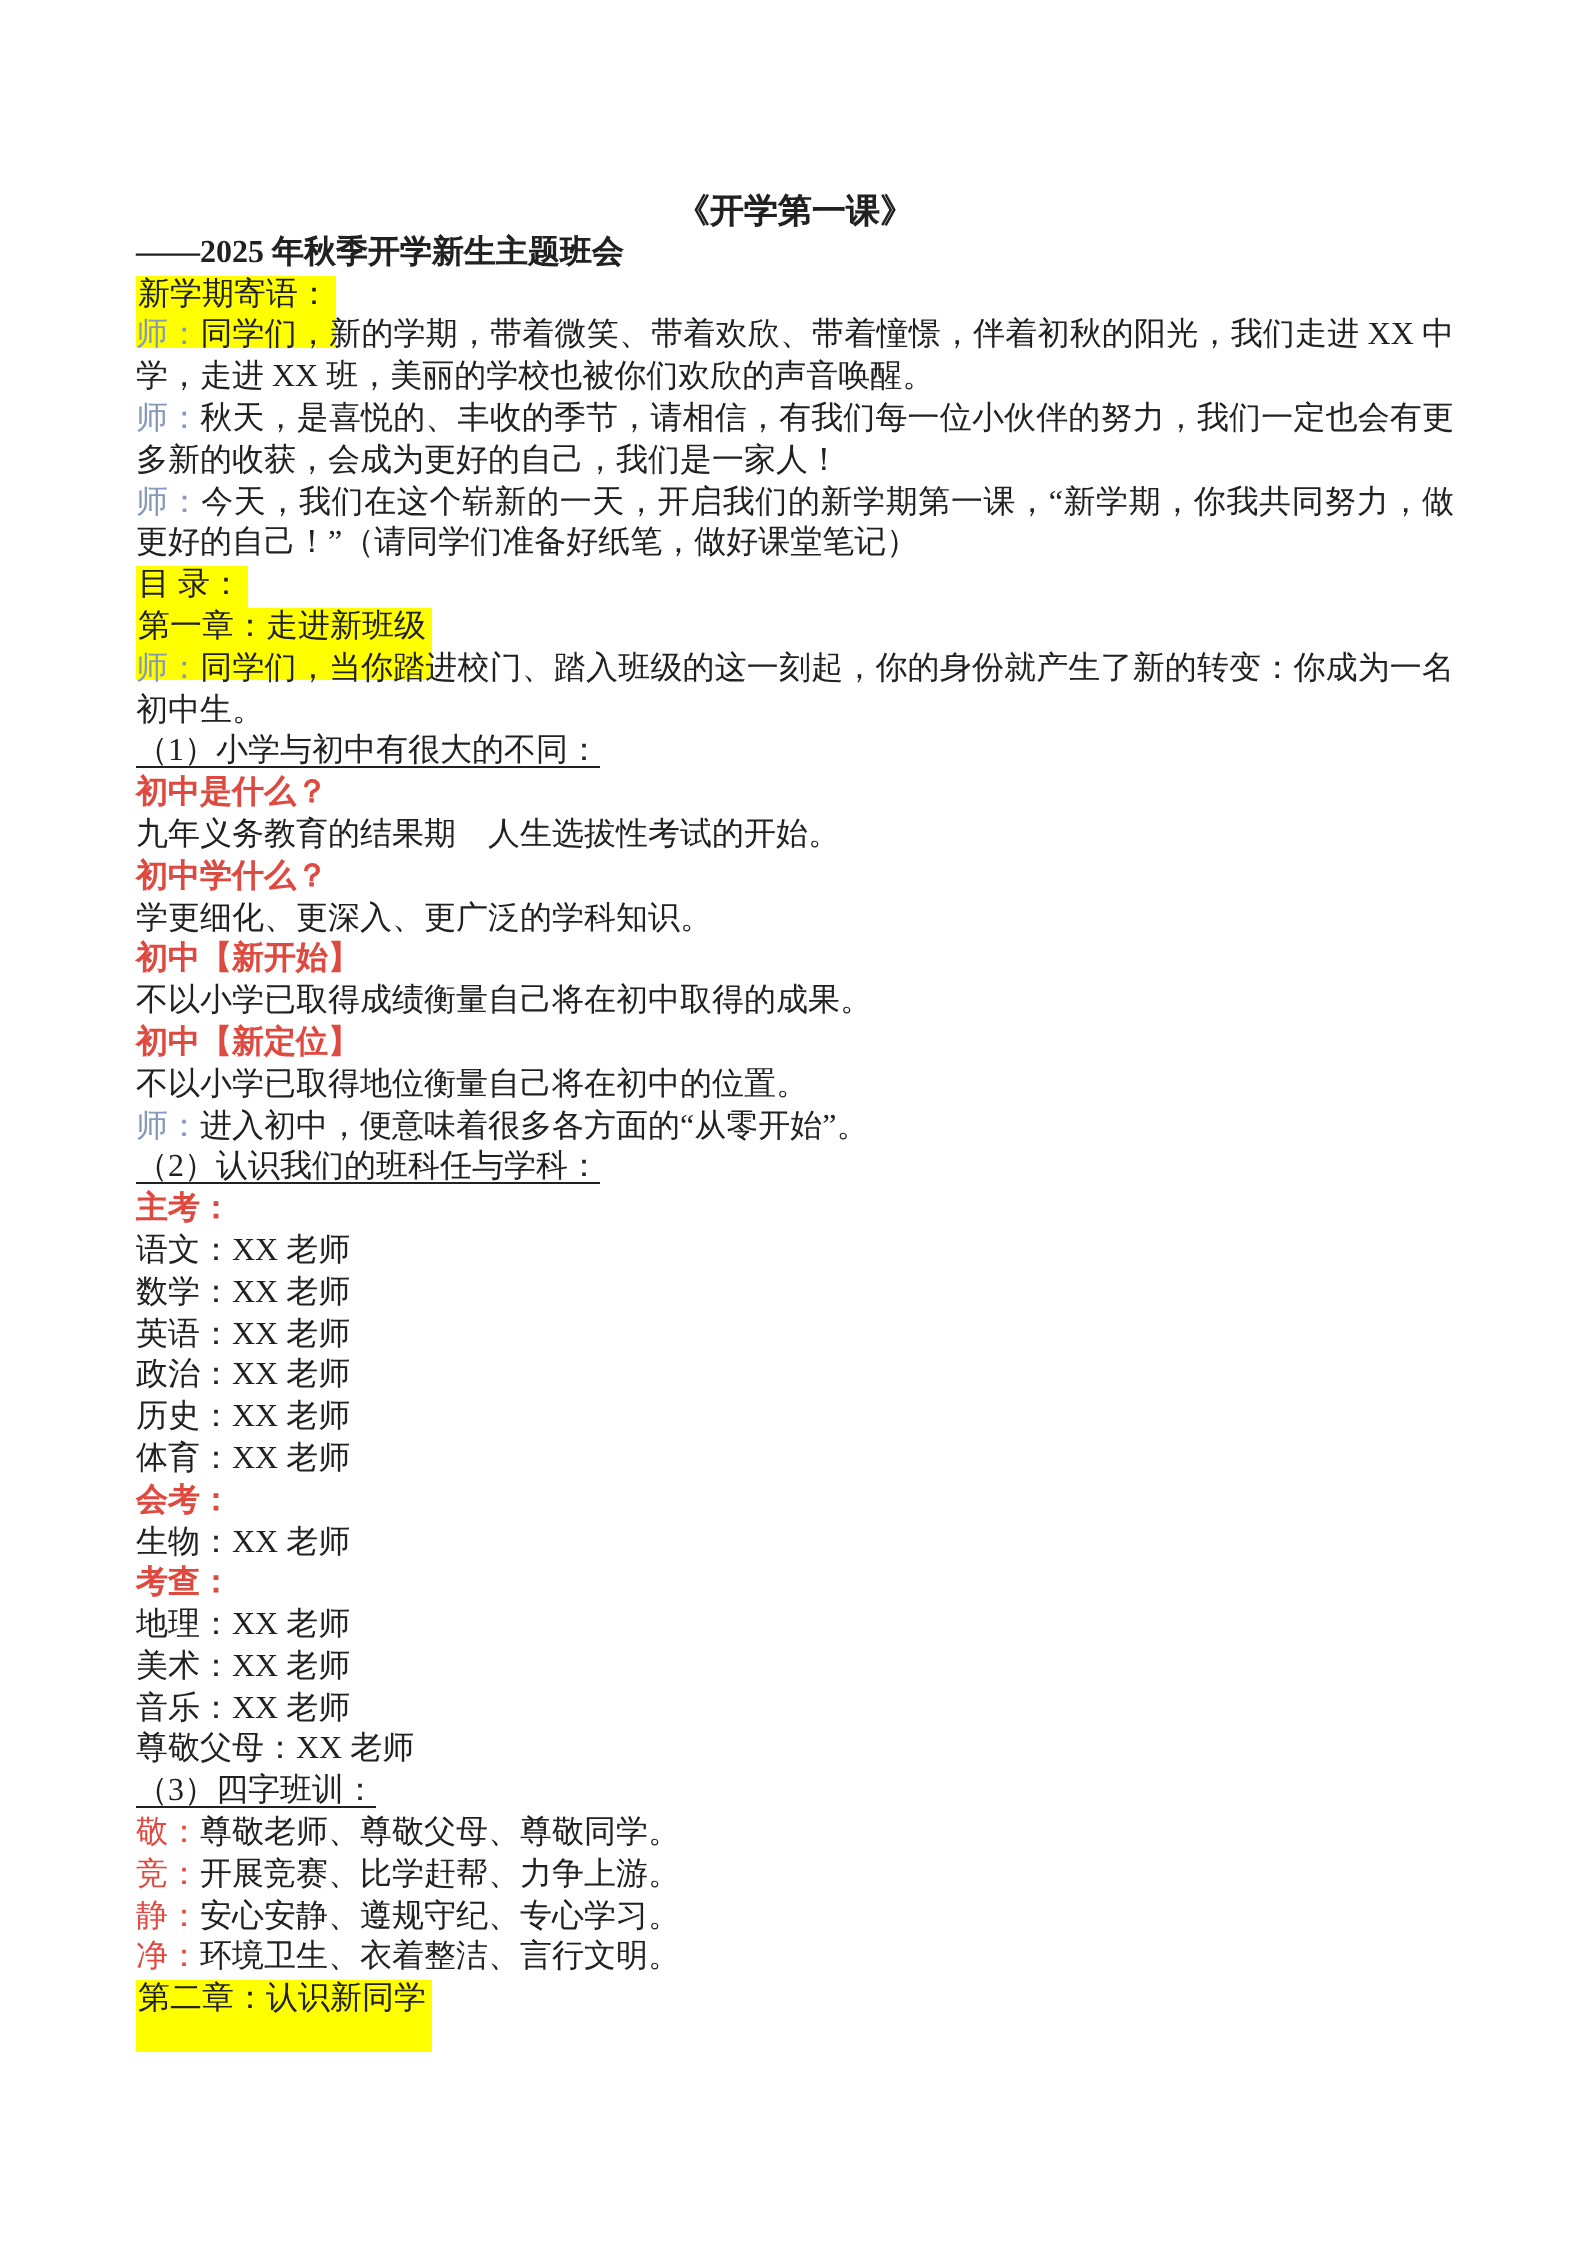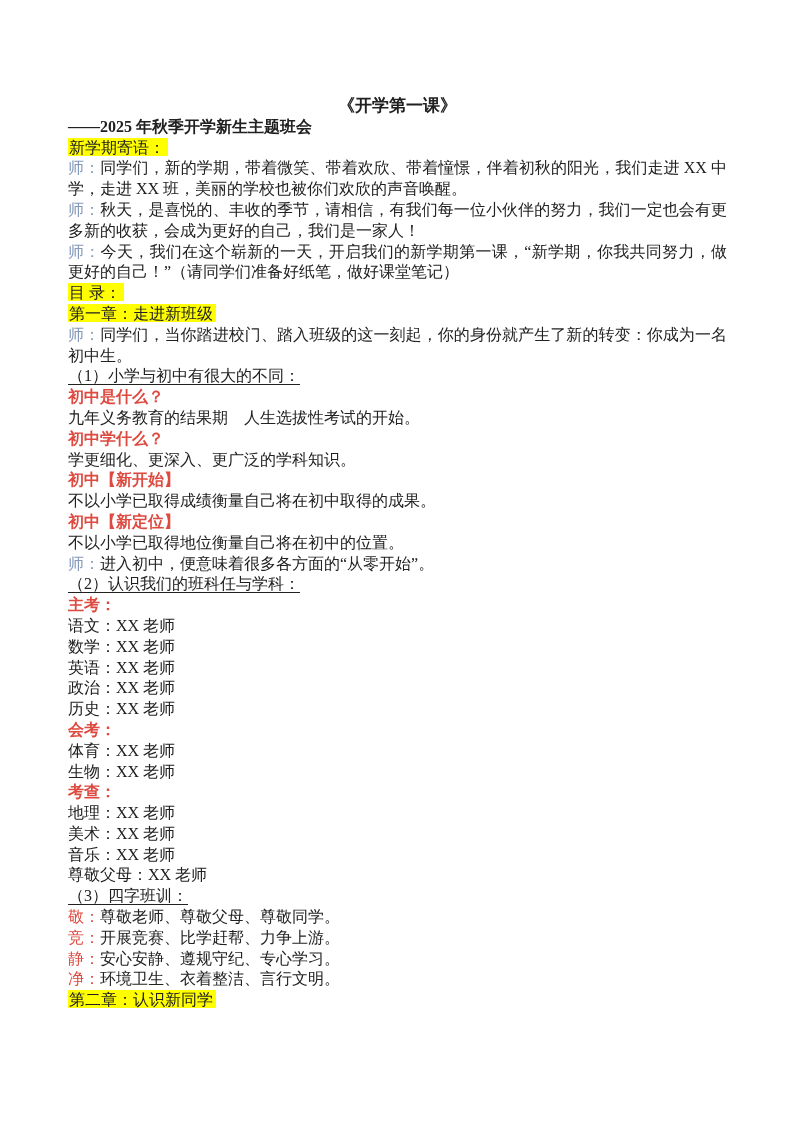--- a/index.html
+++ b/index.html
@@ -33,21 +33,21 @@
     line-height:20.8px;
   }
   .para{
     line-height:20.8px;
     text-align:justify;
     margin:0;
   }
   .para.red{color:var(--red);font-weight:bold;}
   .hl{
     background:var(--hl);
-    padding:1px 3px 0 1px;
+    padding:1px 3px 18px 1px;
   }
   .ul{
     text-decoration:underline;
     text-underline-offset:3px;
   }
   .lbl-teacher{color:var(--speaker);}
   .lbl-motto{color:var(--red);}
 </style>
 </head>
 <body>
@@ -73,22 +73,22 @@
       <div class="para red">初中【新定位】</div>
       <div class="para plain">不以小学已取得地位衡量自己将在初中的位置。</div>
       <div class="para speech"><span class="lbl lbl-teacher">师：</span><span>进入初中，便意味着很多各方面的“从零开始”。</span></div>
       <div class="para underline"><span class="ul">（2）认识我们的班科任与学科：</span></div>
       <div class="para red">主考：</div>
       <div class="para plain">语文：XX 老师</div>
       <div class="para plain">数学：XX 老师</div>
       <div class="para plain">英语：XX 老师</div>
       <div class="para plain">政治：XX 老师</div>
       <div class="para plain">历史：XX 老师</div>
+      <div class="para plain">体育：XX 老师</div>
       <div class="para red">会考：</div>
-      <div class="para plain">体育：XX 老师</div>
       <div class="para plain">生物：XX 老师</div>
       <div class="para red">考查：</div>
       <div class="para plain">地理：XX 老师</div>
       <div class="para plain">美术：XX 老师</div>
       <div class="para plain">音乐：XX 老师</div>
       <div class="para plain">尊敬父母：XX 老师</div>
       <div class="para underline"><span class="ul">（3）四字班训：</span></div>
       <div class="para motto"><span class="lbl lbl-motto">敬：</span><span>尊敬老师、尊敬父母、尊敬同学。</span></div>
       <div class="para motto"><span class="lbl lbl-motto">竞：</span><span>开展竞赛、比学赶帮、力争上游。</span></div>
       <div class="para motto"><span class="lbl lbl-motto">静：</span><span>安心安静、遵规守纪、专心学习。</span></div>

